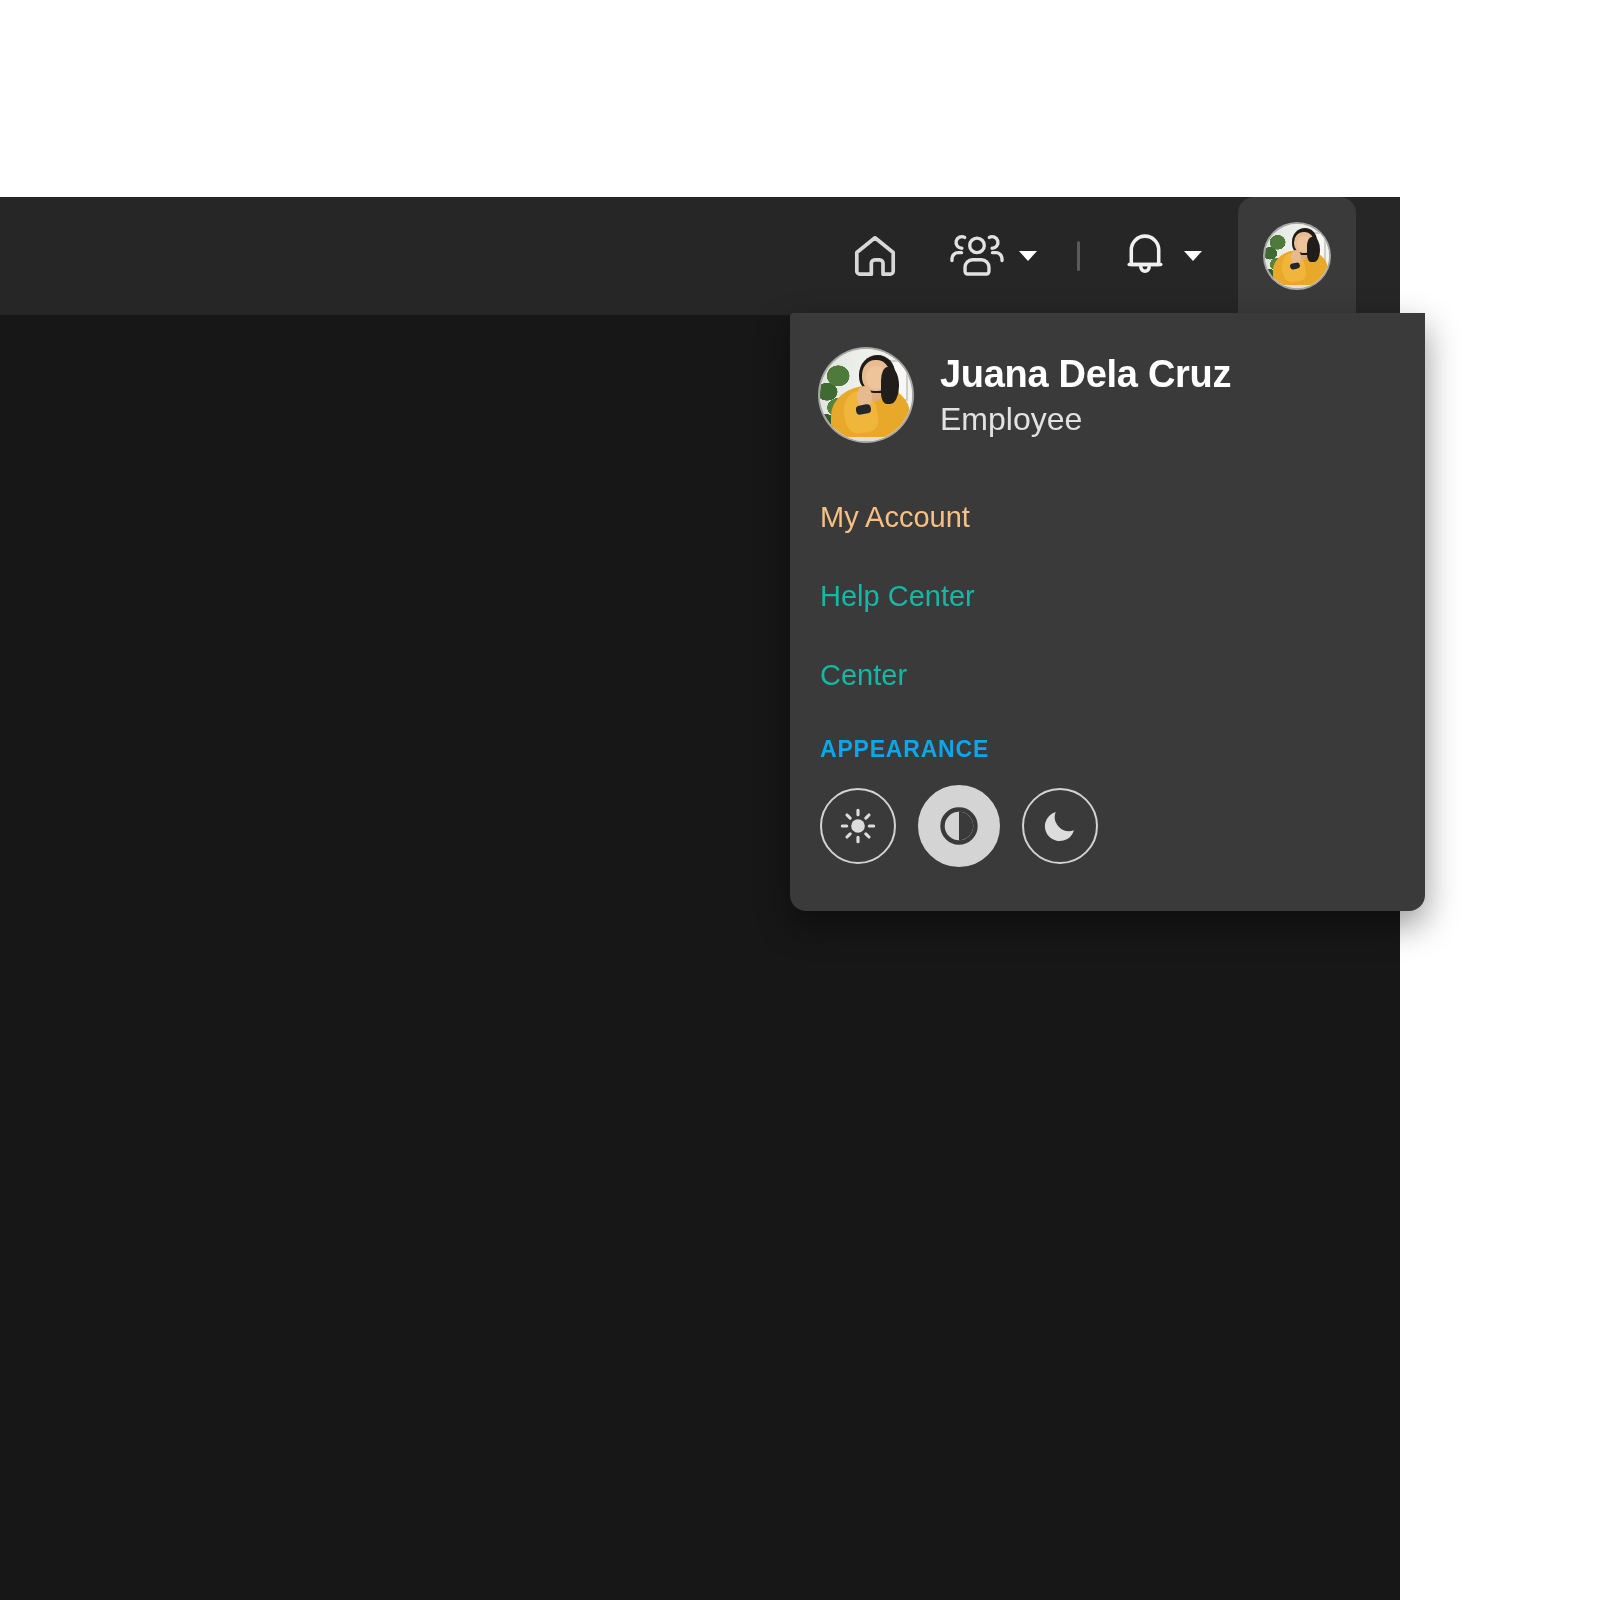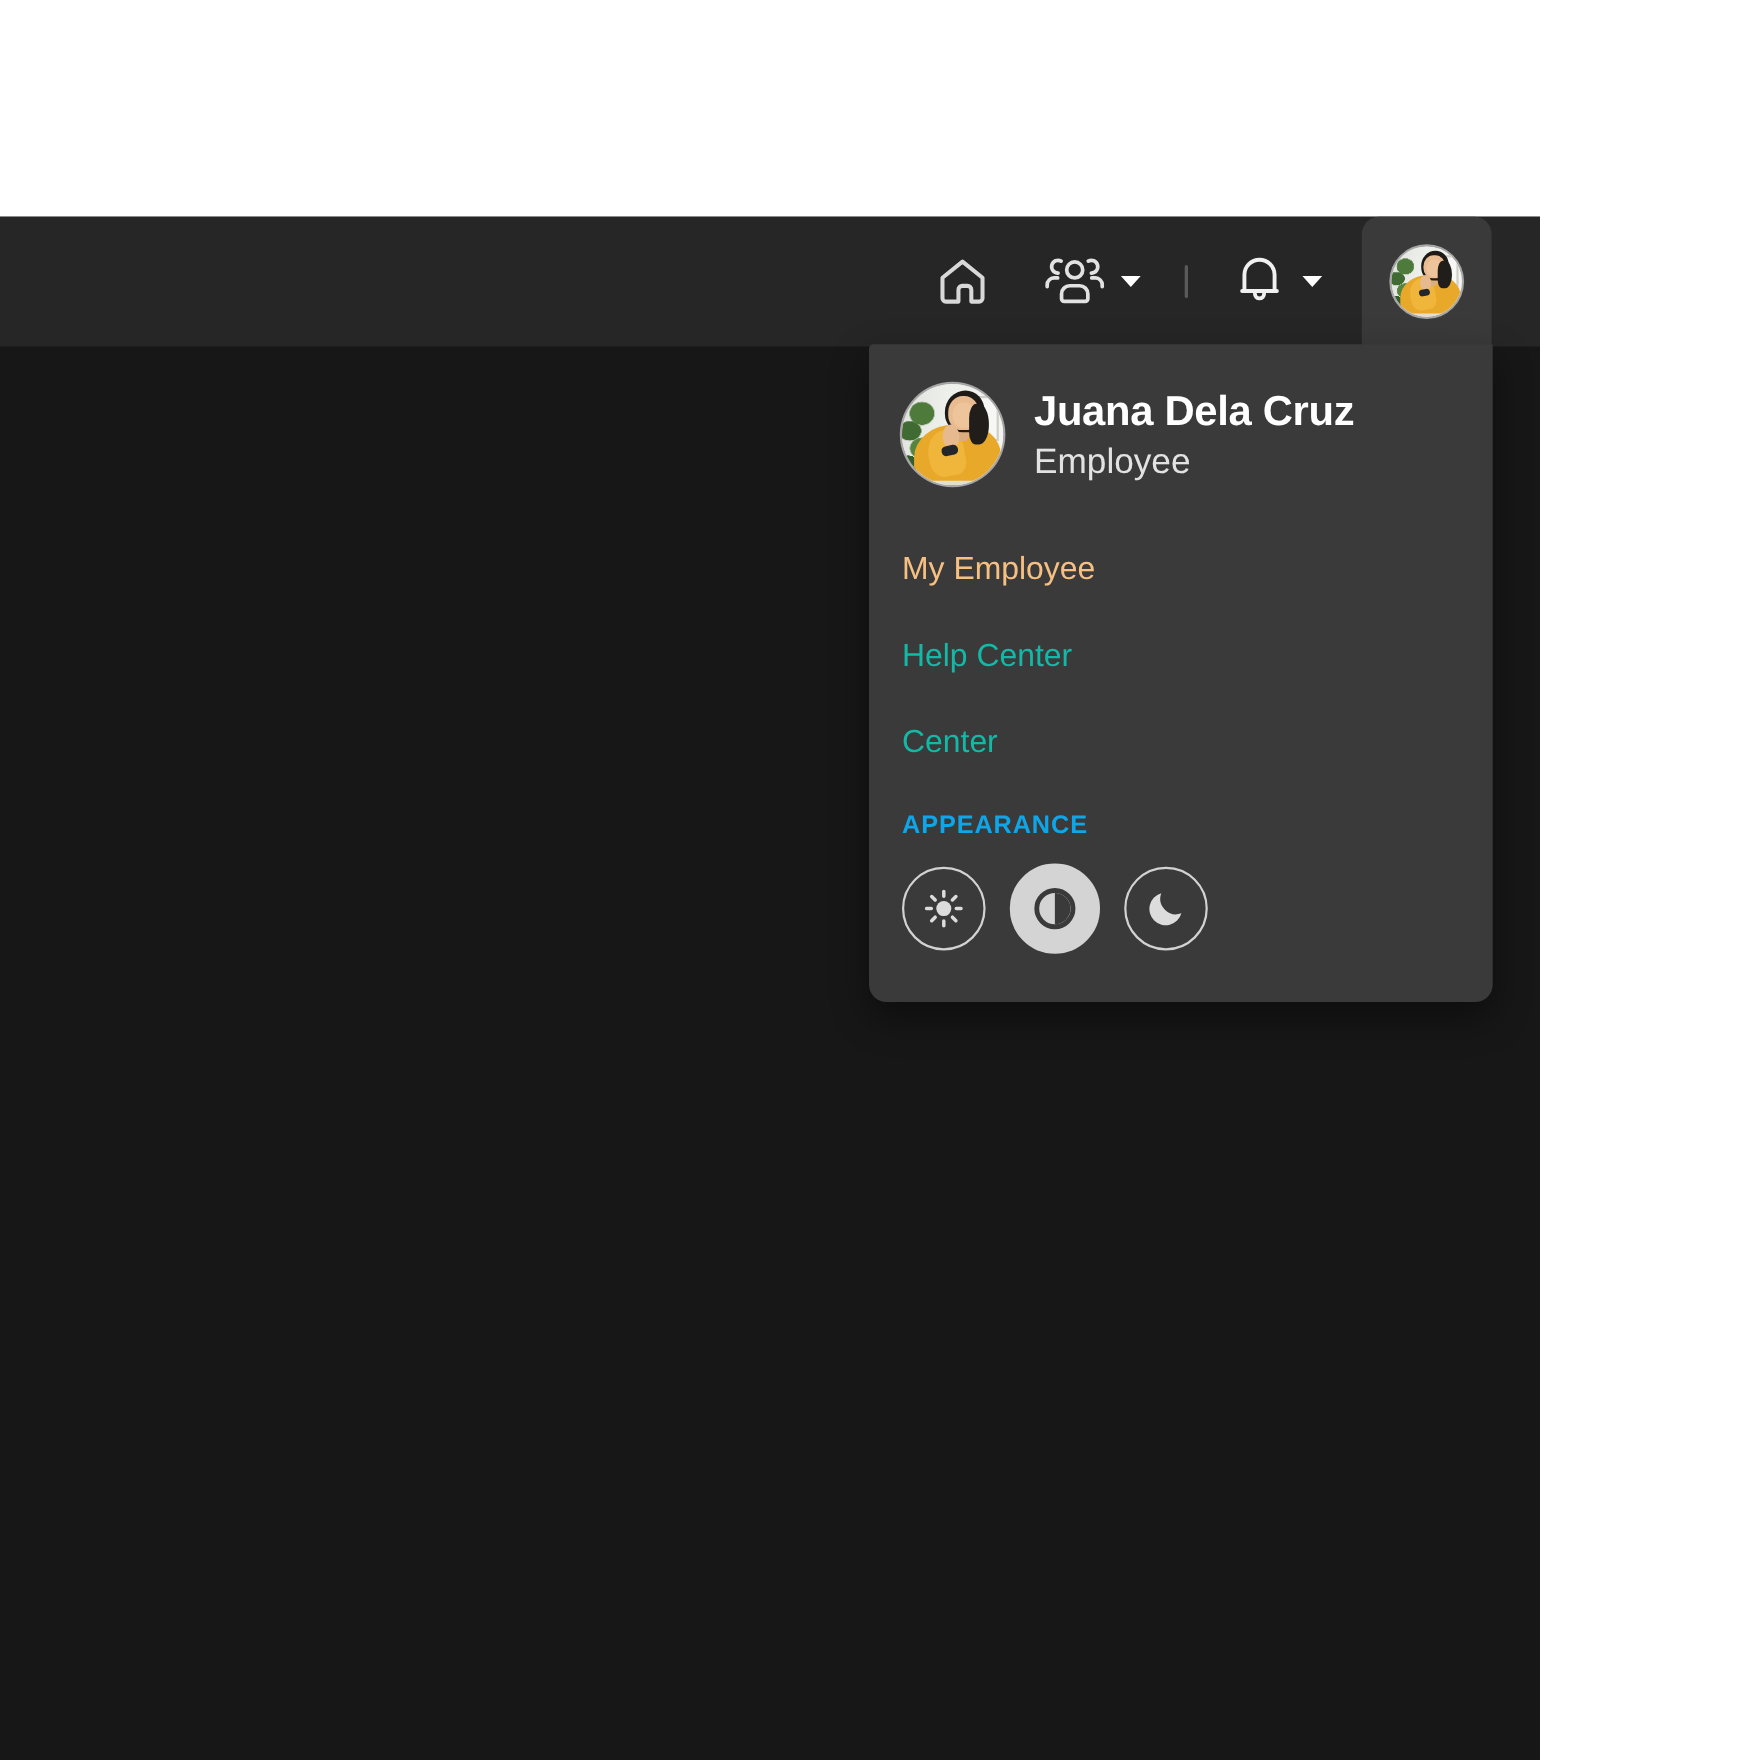--- a/index.html
+++ b/index.html
@@ -188,21 +188,21 @@
     width: 23%; height: 26%;
     background: #eec49b;
     border-radius: 46% 50% 48% 46%;
   }
 
   
   #profile-dropdown {
     position: absolute;
     left: 790px;
     top: 116px;
-    width: 567px;
+    width: 635px;
     background: #3a3a3a;
     border-radius: 4px 0 16px 16px;
     padding: 0 0 44px 0;
     box-shadow: 0 14px 34px rgba(0,0,0,0.42);
   }
   #dropdown-header {
     display: flex;
     align-items: center;
     padding: 36px 0 26px 30px;
   }
@@ -350,21 +350,21 @@
           <span class="ph-hand"></span>
         <span class="ph-watch"></span>
       </div>
       <div class="hdr-text">
         <div id="dropdown-user-name">Juana Dela Cruz</div>
         <div id="dropdown-user-role">Employee</div>
       </div>
     </div>
 
     <div class="menu-list">
-      <a class="menu-item accent">My Employee</a>
+      <a class="menu-item accent">My Account</a>
       <a class="menu-item">Help Center</a>
       <a class="menu-item">Center</a>
     </div>
 
     <div id="appearance-section">
       <div id="appearance-label">APPEARANCE</div>
 
       <div class="theme-row">
 
         <button class="theme-btn">

